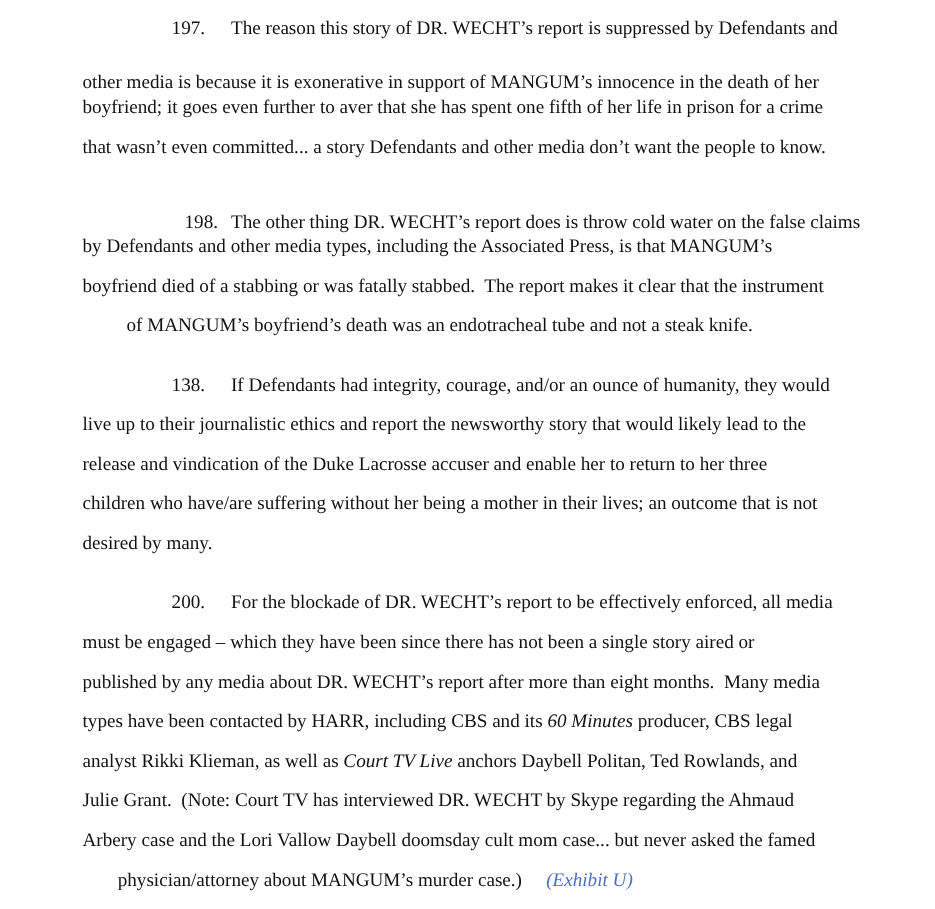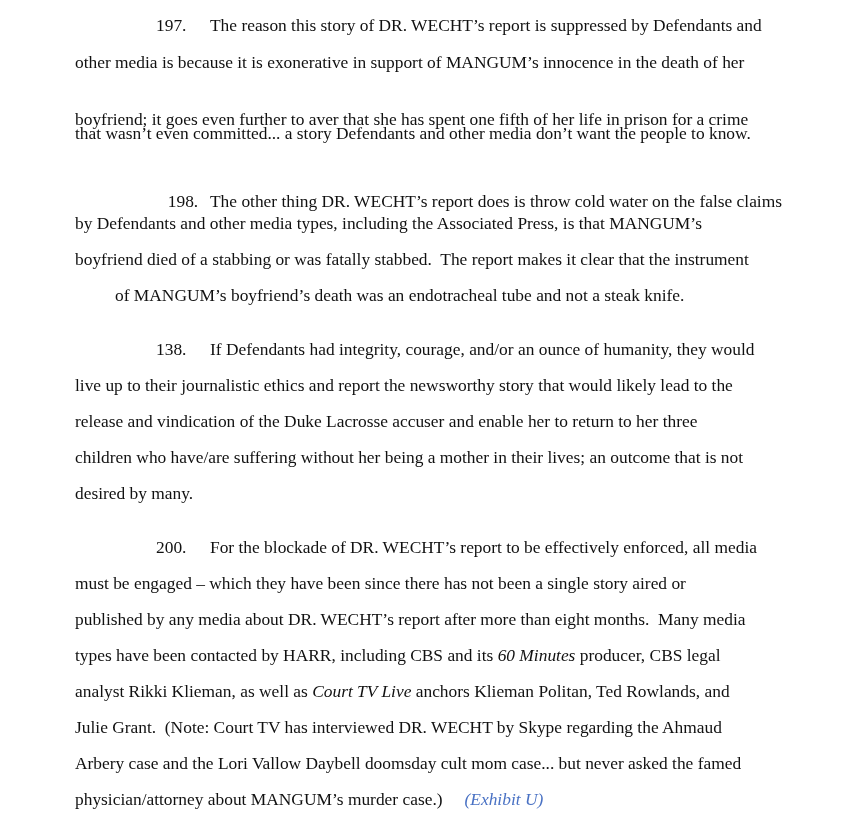--- a/index.html
+++ b/index.html
@@ -48,22 +48,22 @@
       cursor: pointer;
     }
   </style>
 </head>
 <body>
 
 <div class="page">
 
   <div>
     <div class="line first" style="top:15px;"><span class="para-num">197.</span><span>The reason this story of DR. WECHT’s report is suppressed by Defendants and</span></div>
-    <div class="line" style="top:52px;">other media is because it is exonerative in support of MANGUM’s innocence in the death of her</div>
-    <div class="line" style="top:87px;margin-top:22px;">boyfriend; it goes even further to aver that she has spent one fifth of her life in prison for a crime</div>
+    <div class="line" style="top:64px;">other media is because it is exonerative in support of MANGUM’s innocence in the death of her</div>
+    <div class="line" style="top:87px;">boyfriend; it goes even further to aver that she has spent one fifth of her life in prison for a crime</div>
     <div class="line" style="top:123px;text-align:center;">that wasn’t even committed... a story Defendants and other media don’t want the people to know.</div>
   </div>
 
   <div>
     <div class="line first" style="top:191px;text-align:center;"><span class="para-num">198.</span><span>The other thing DR. WECHT’s report does is throw cold water on the false claims</span></div>
     <div class="line" style="top:213px;">by Defendants and other media types, including the Associated Press, is that MANGUM’s</div>
     <div class="line" style="top:249px;">boyfriend died of a stabbing or was fatally stabbed.  The report makes it clear that the instrument</div>
     <div class="line" style="top:285px;margin-left:40px;">of MANGUM’s boyfriend’s death was an endotracheal tube and not a steak knife.</div>
   </div>
 
@@ -73,19 +73,19 @@
     <div class="line" style="top:411px;">release and vindication of the Duke Lacrosse accuser and enable her to return to her three</div>
     <div class="line" style="top:447px;">children who have/are suffering without her being a mother in their lives; an outcome that is not</div>
     <div class="line" style="top:483px;">desired by many.</div>
   </div>
 
   <div>
     <div class="line first" style="top:537px;"><span class="para-num">200.</span><span>For the blockade of DR. WECHT’s report to be effectively enforced, all media</span></div>
     <div class="line" style="top:573px;">must be engaged – which they have been since there has not been a single story aired or</div>
     <div class="line" style="top:609px;">published by any media about DR. WECHT’s report after more than eight months.  Many media</div>
     <div class="line" style="top:645px;"><span>types have been contacted by HARR, including CBS and its </span><span class="italic">60 Minutes</span><span> producer, CBS legal</span></div>
-    <div class="line" style="top:681px;"><span>analyst Rikki Klieman, as well as </span><span class="italic">Court TV Live</span><span> anchors Klieman Politan, Ted Rowlands, and</span></div>
+    <div class="line" style="top:681px;"><span>analyst Rikki Klieman, as well as </span><span class="italic">Court TV Live</span><span> anchors Daybell Politan, Ted Rowlands, and</span></div>
     <div class="line" style="top:717px;">Julie Grant.  (Note: Court TV has interviewed DR. WECHT by Skype regarding the Ahmaud</div>
     <div class="line" style="top:753px;">Arbery case and the Lori Vallow Daybell doomsday cult mom case... but never asked the famed</div>
-    <div class="line" style="top:789px;"><span>physician/attorney about MANGUM’s murder case.)</span><span style="display:inline-block;width:22px;"></span><a class="exhibit-link" style="color: rgb(74, 114, 196);">(Exhibit U)</a></div>
+    <div class="line" style="top:789px;margin-left:32px;"><span>physician/attorney about MANGUM’s murder case.)</span><span style="display:inline-block;width:22px;"></span><a class="exhibit-link" style="color: rgb(74, 114, 196);">(Exhibit U)</a></div>
   </div>
 
 </div>
 
 </body></html>

